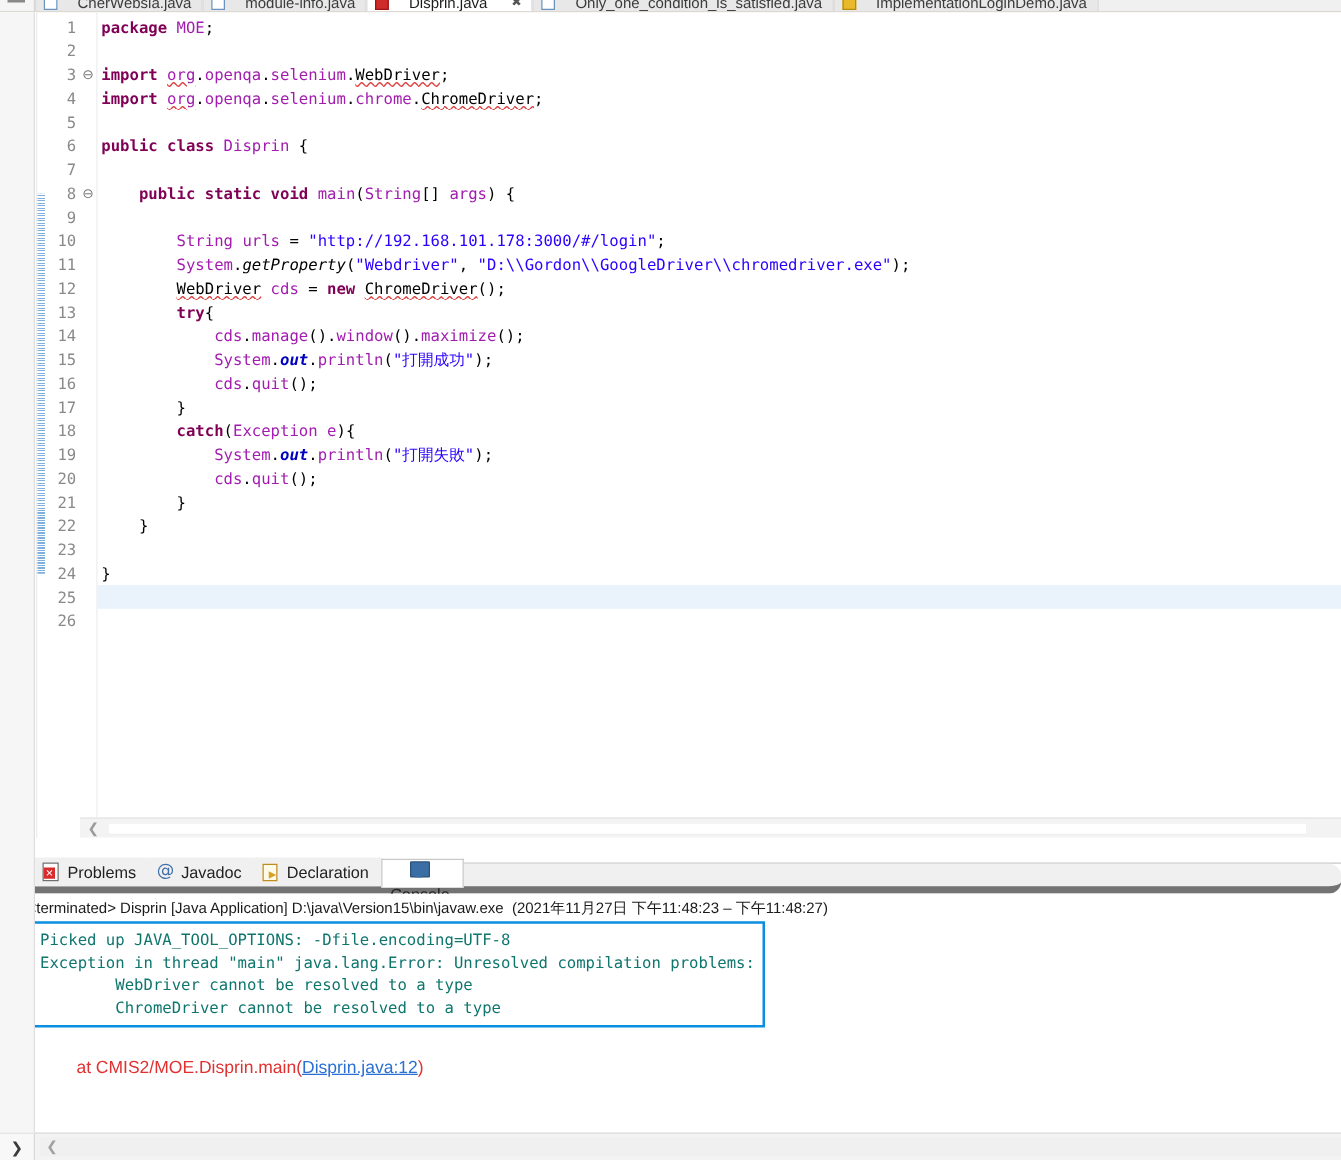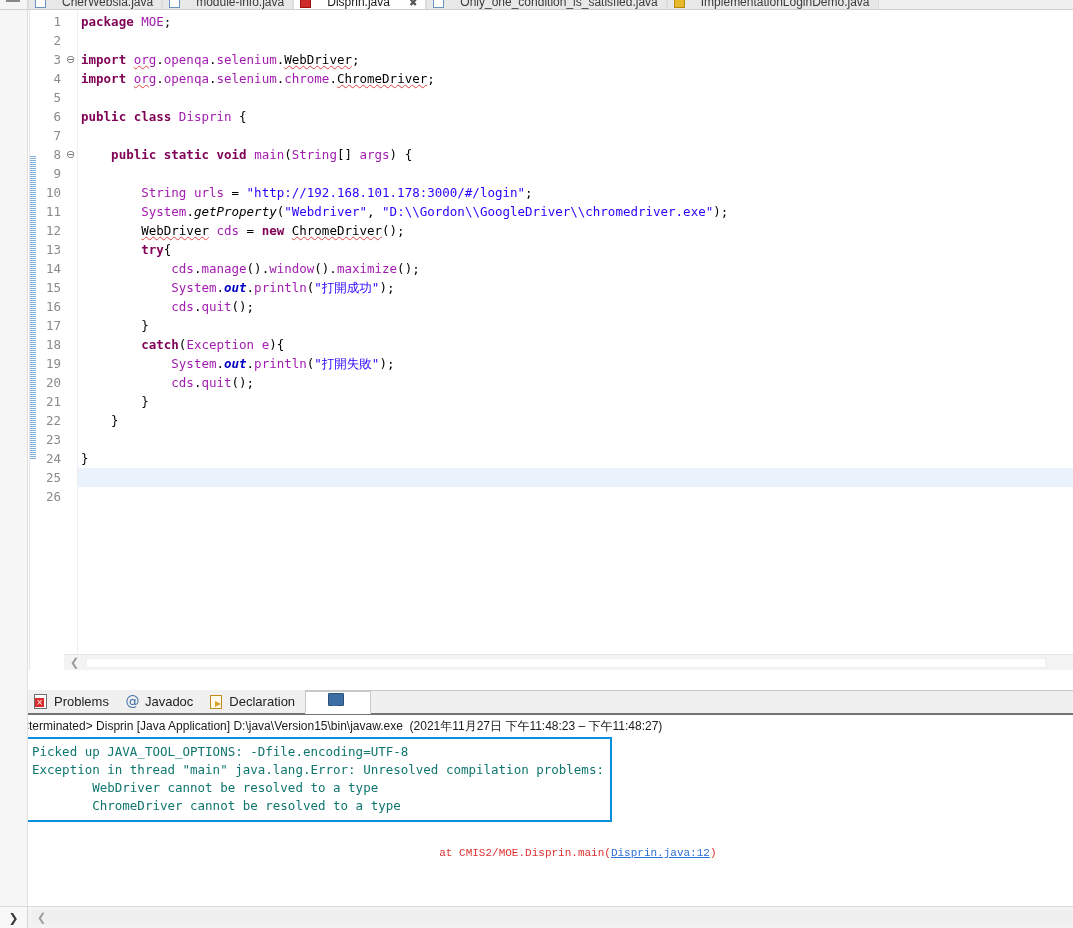--- a/index.html
+++ b/index.html
@@ -245,22 +245,23 @@
     width: 1073px;
     height: 238px;
     background: #ffffff;
     border-top: 1px solid #c8c8c8;
   }
   .viewtabs {
     height: 24px;
     display: flex;
     align-items: flex-end;
     background: #f0f0f0;
-    border-bottom: 2px solid #737373;
+    border-bottom: 6px solid #737373;
     padding-left: 28px;
+    border-radius: 10px;
   }
   .vtab {
     height: 23px;
     display: flex;
     align-items: center;
     gap: 5px;
     padding: 0 10px 0 6px;
     font-size: 13px;
     color: #222;
     background: #f0f0f0;
@@ -365,28 +366,27 @@
     background: #ffffff;
   }
   .cerr {
     font-family: "DejaVu Sans Mono", monospace;
     font-size: 12.5px;
     color: #0f766e;
     line-height: 18px;
     white-space: pre;
   }
   .atline {
-    font-family: Liberation Mono, monospace;
-    font-size: 11px;
+    font-family: Liberation Sans, sans-serif;
+    font-size: 14px;
     color: #e03030;
     line-height: 18px;
     white-space: pre;
     margin-top: 22px;
     padding-left: 8px;
-    text-align: center;
   }
   .atline a {
     color: #2a6fd4;
     text-decoration: underline;
   }
 
   
   .bottomstrip {
     position: absolute;
     left: 0; bottom: 0;

